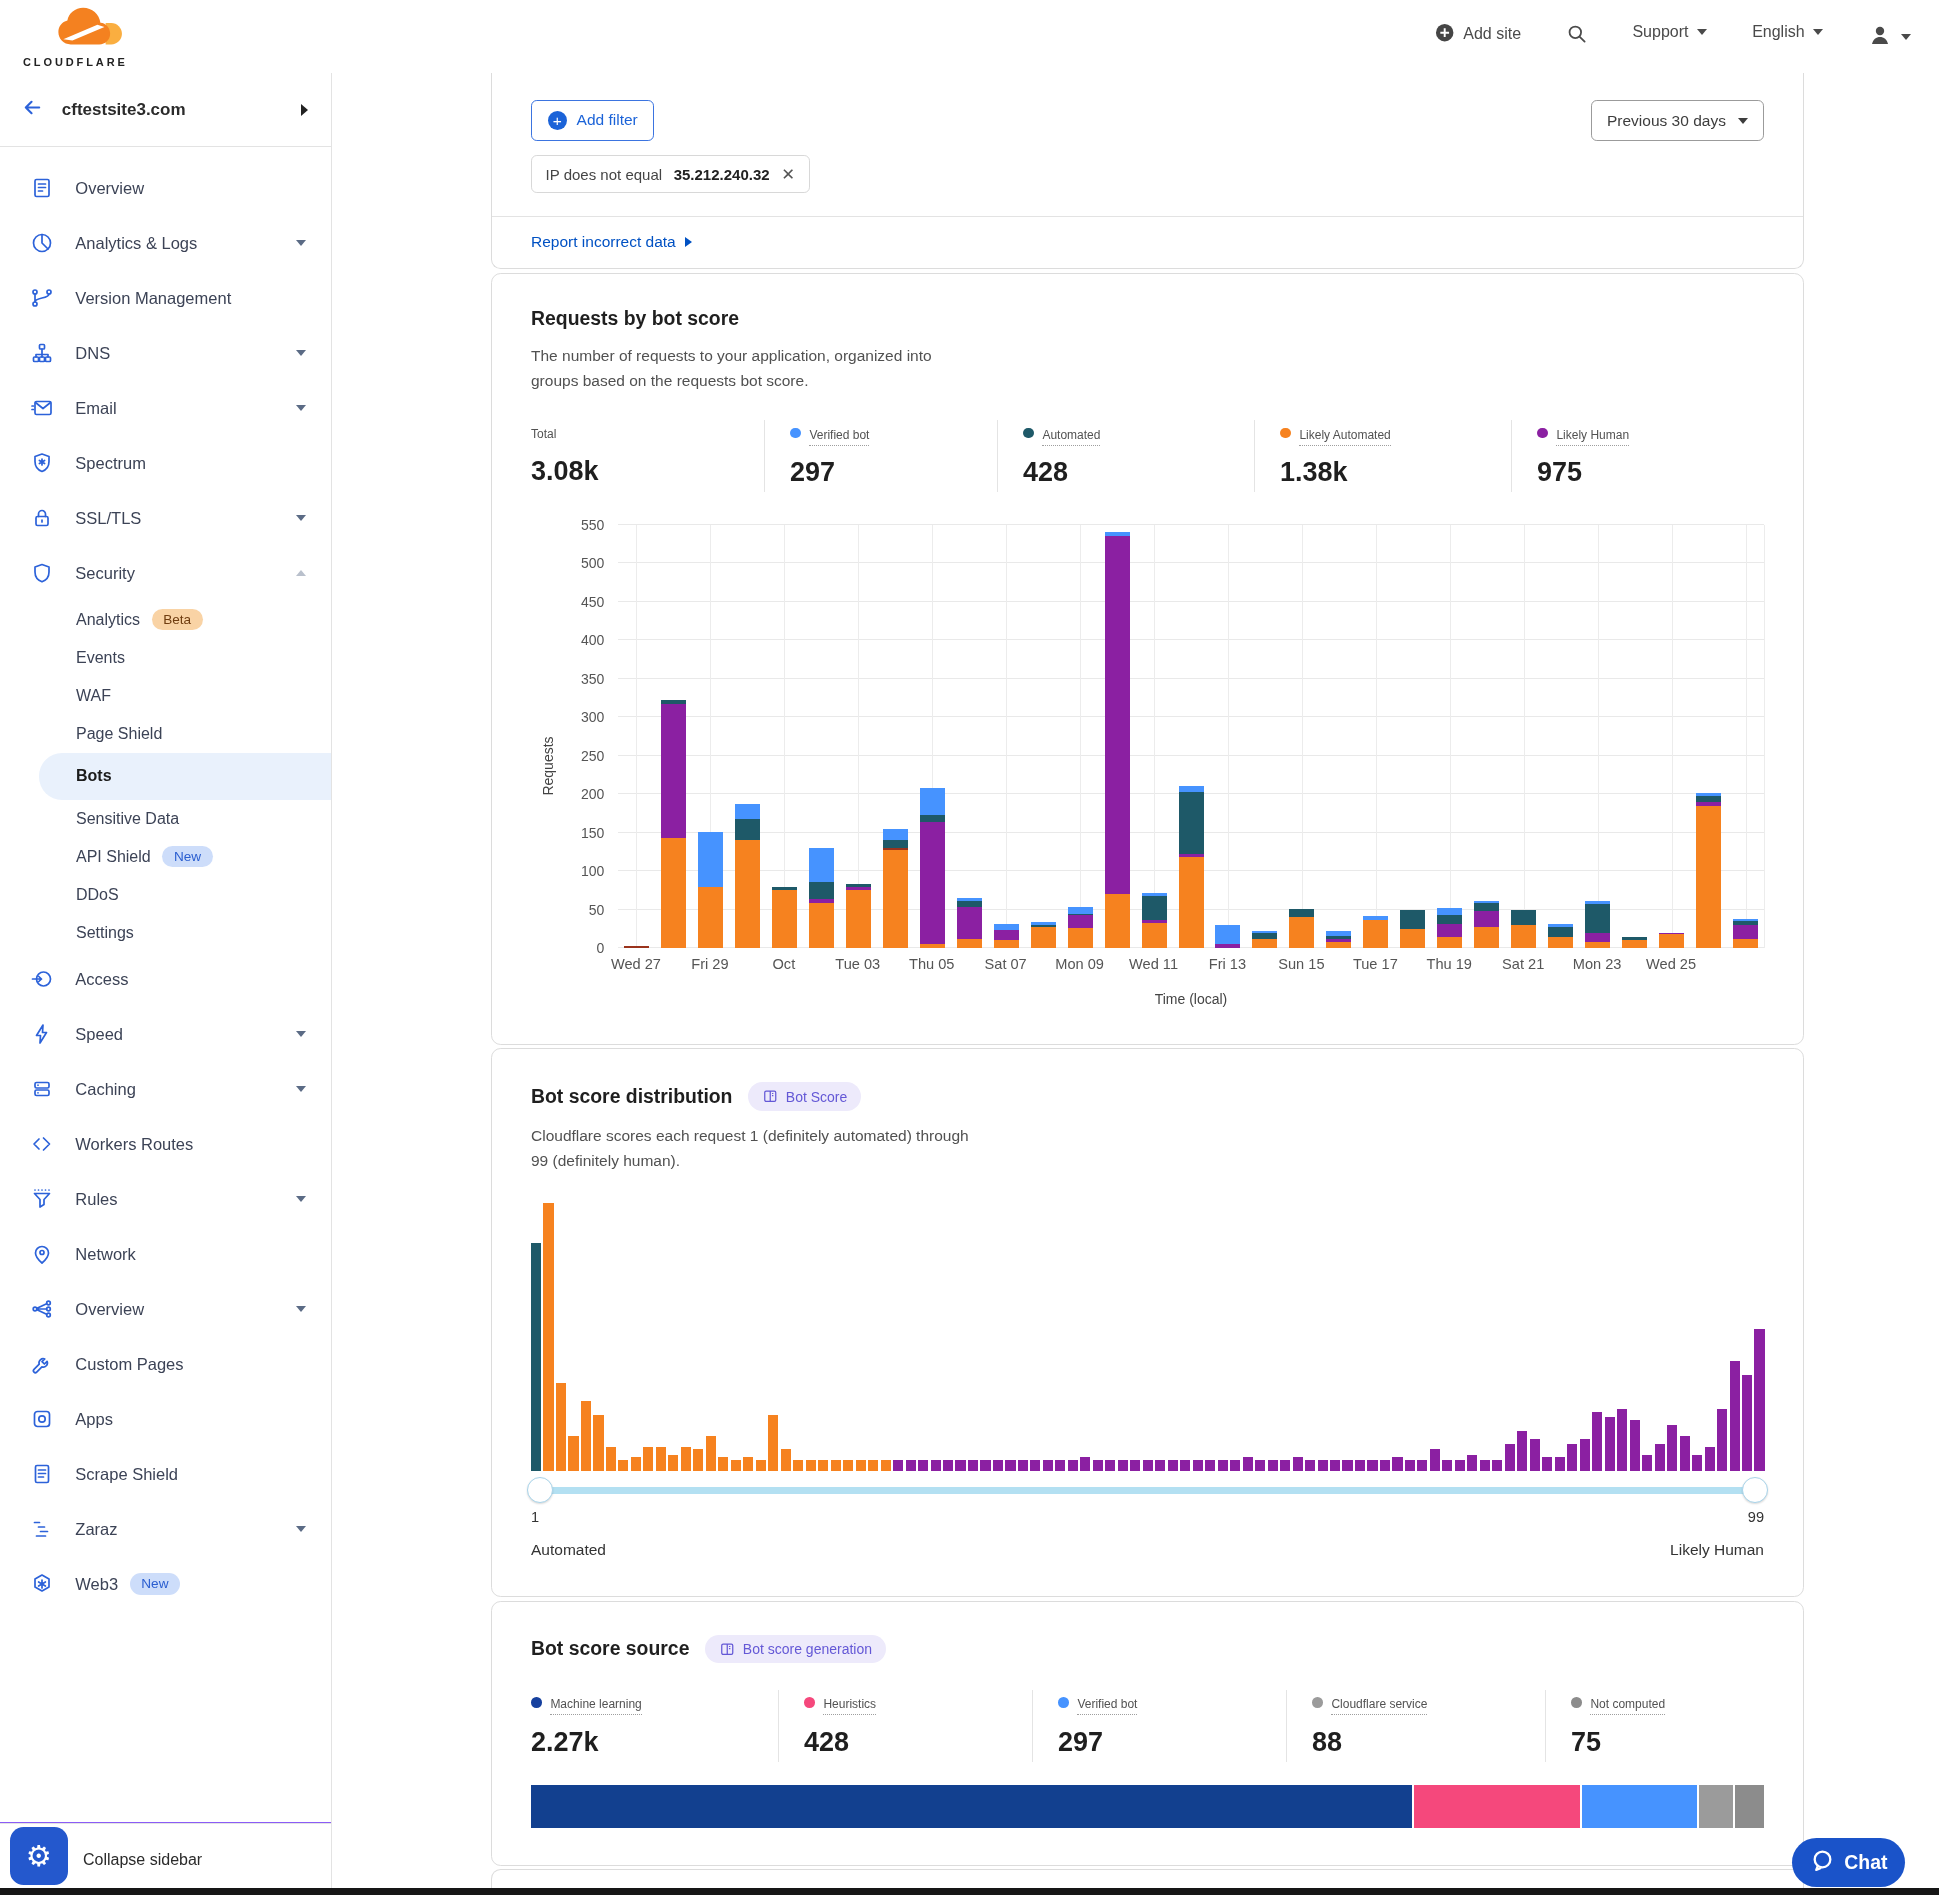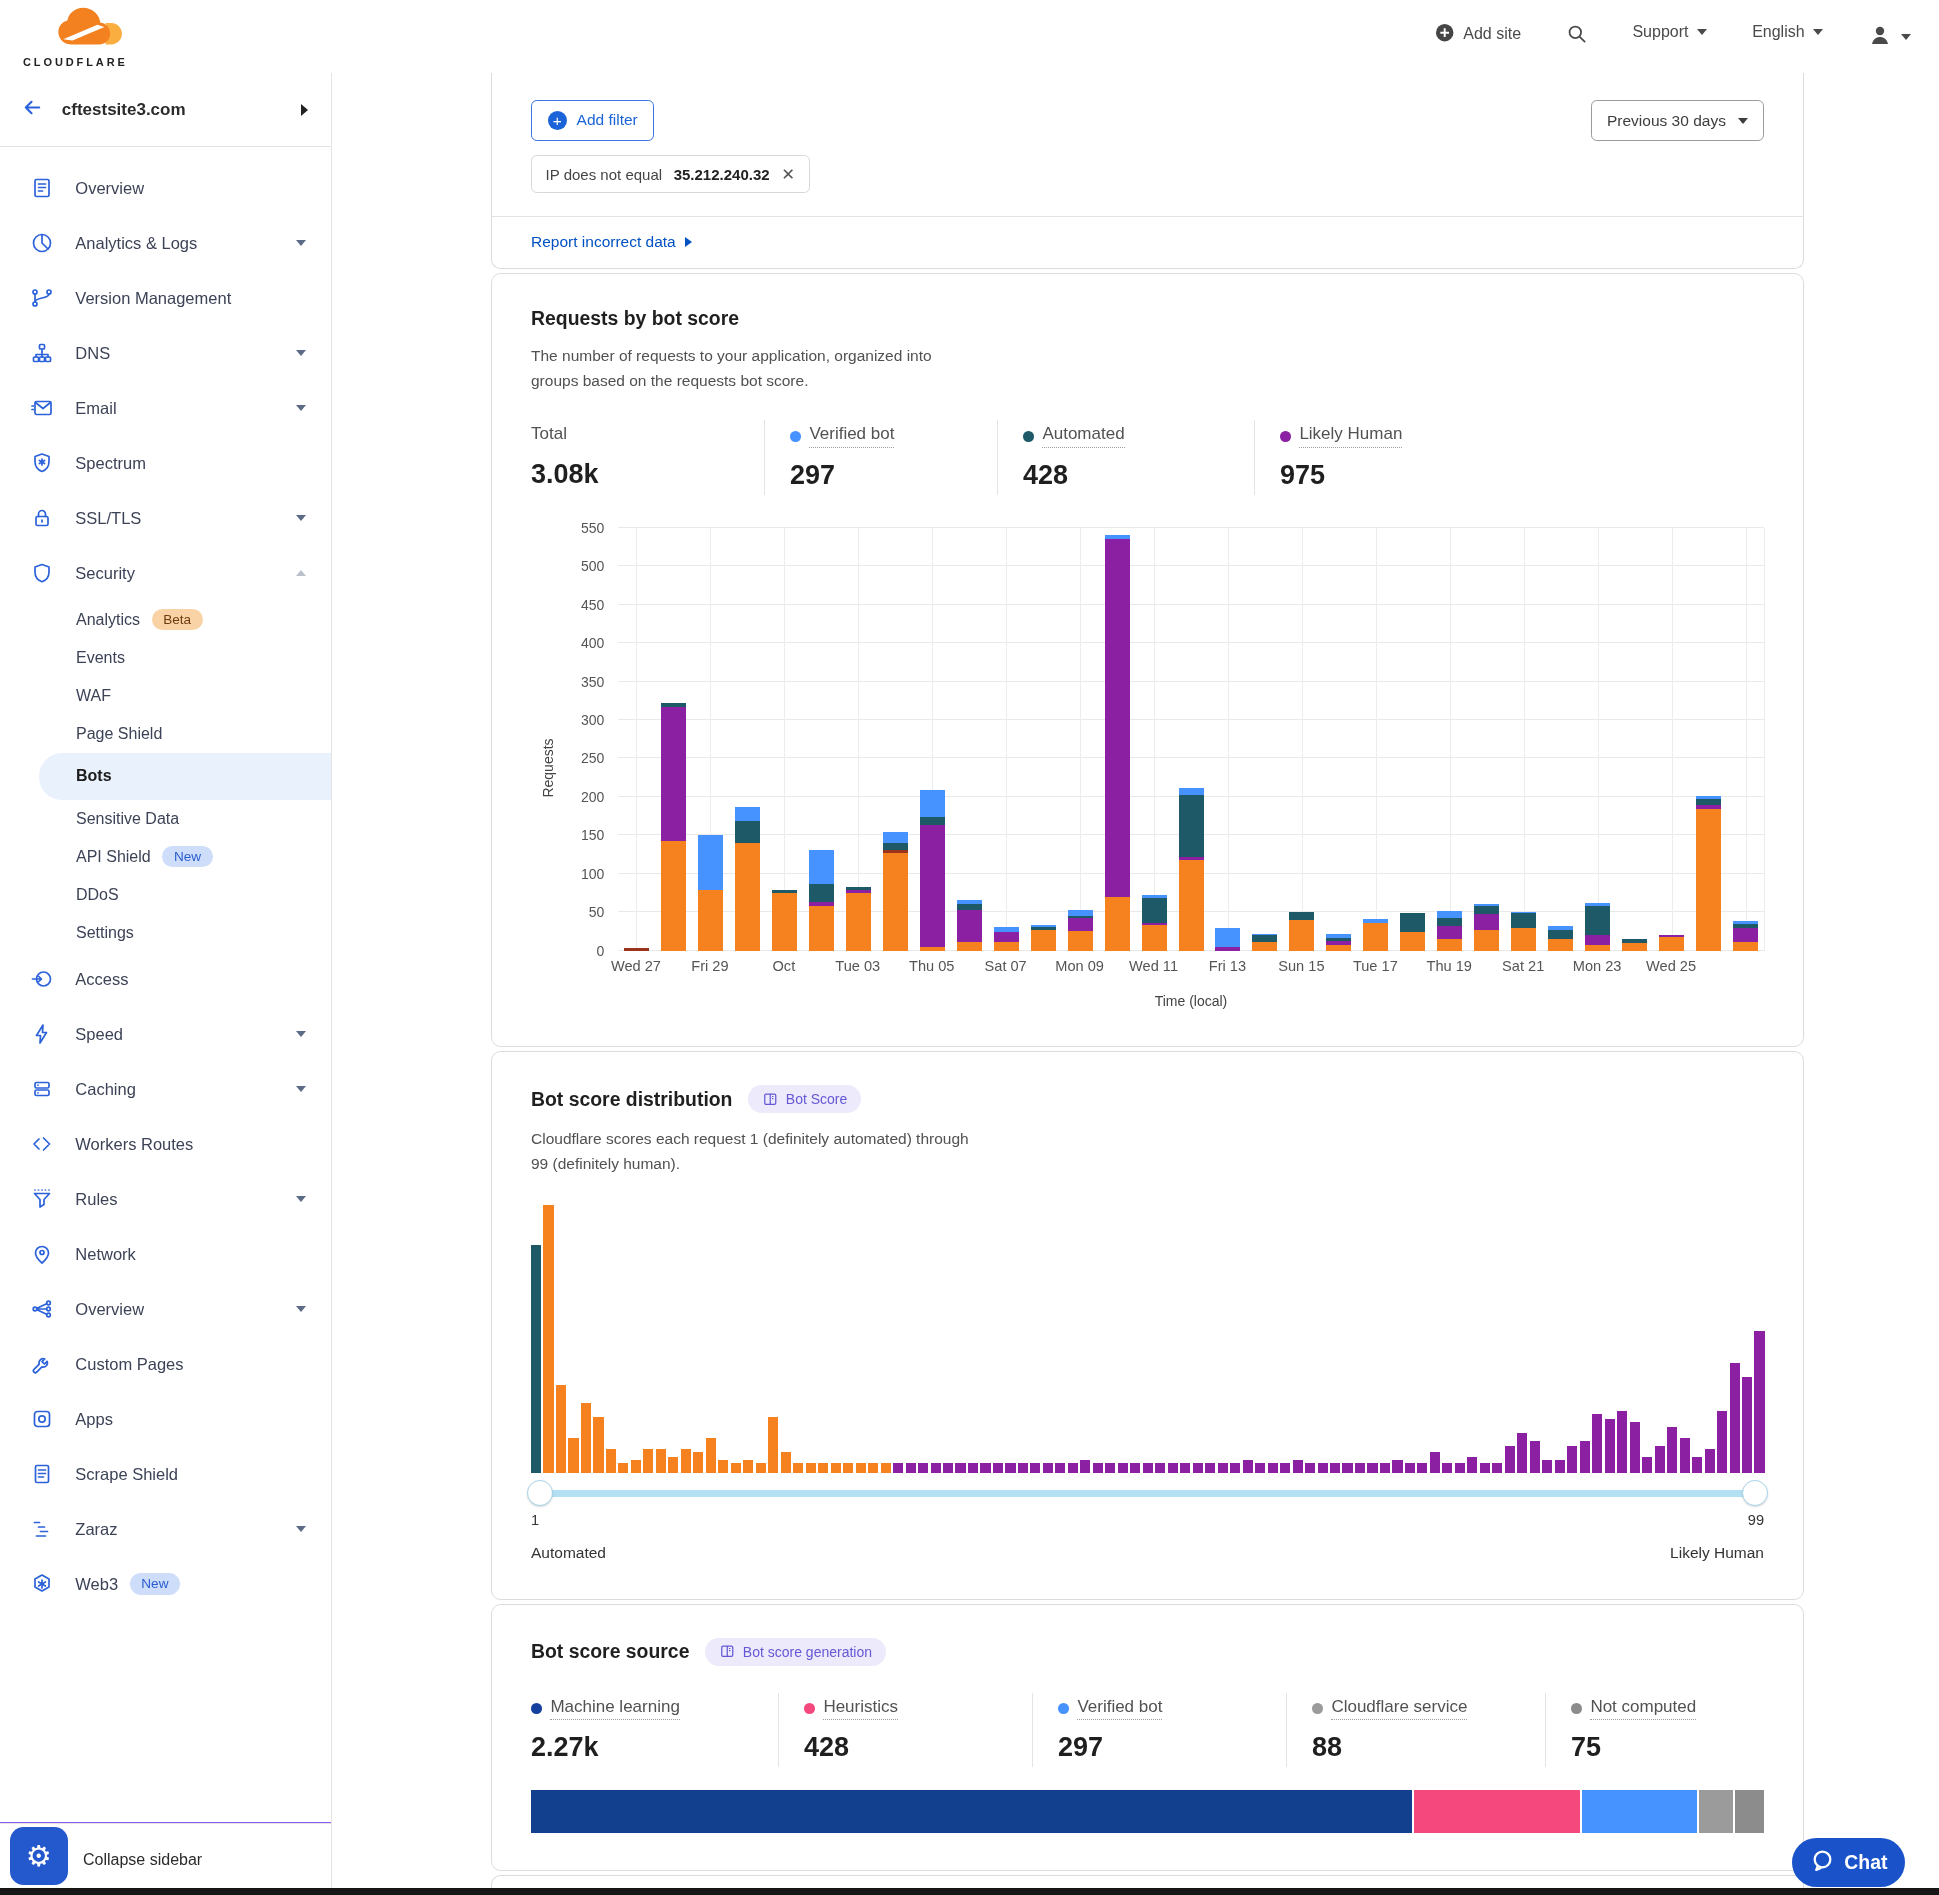--- a/index.html
+++ b/index.html
@@ -83,21 +83,21 @@
               border-radius:14.6px;padding:5.8px 13.6px;font-size:14px;cursor:pointer;}
   .pill-badge svg{width:16.5px;height:16.5px;}
   .card-desc{margin:13.6px 0 0;font-size:15.5px;color:#515151;line-height:1.6;max-width:448px;}
 
   
   .stats{display:grid;margin-top:27px;}
   .stats.req{grid-template-columns:233px 233px 257px 257px auto;}
   .stats.src{grid-template-columns:247px 254px 254px 259px auto;}
   .stat-cell{padding:3.9px 0 3.9px 25px;border-left:1px solid #e4e4e4;}
   .stat-cell:first-child{padding-left:0;border-left:none;}
-  .stat-label{font-size:17px;color:#525252;display:inline-flex;align-items:center;gap:8.7px;}
+  .stat-label{font-size:12px;color:#525252;display:inline-flex;align-items:flex-start;gap:8.7px;}
   .stat-label .txt{border-bottom:1px dotted #9e9e9e;padding-bottom:2.9px;}
   .stat-label .txt.plain{border-bottom:none;}
   .dot{width:10.7px;height:10.7px;border-radius:50%;display:inline-block;}
   .stat-value{font-size:27px;color:#1f1f1f;margin-top:11.6px;font-weight:700;}
 
   
   .chart-wrap{display:flex;margin-top:33px;}
   .ylab{width:33px;display:flex;align-items:center;justify-content:center;}
   .ylab span{transform:rotate(-90deg);white-space:nowrap;font-size:14px;color:#444;}
   .plot-outer{flex:1;}
@@ -474,20 +474,24 @@
                 <span class="txt plain">Total</span>
               </div><div class="stat-value">3.08k</div></div>
             <div class="stat-cell"><div class="stat-label">
                 <span class="dot" style="background: rgb(70, 147, 255);"></span>
                 <span class="txt">Verified bot</span>
               </div><div class="stat-value">297</div></div>
             <div class="stat-cell"><div class="stat-label">
                 <span class="dot" style="background: rgb(30, 89, 104);"></span>
                 <span class="txt">Automated</span>
               </div><div class="stat-value">428</div></div>
+            <div class="stat-cell"><div class="stat-label">
+                <span class="dot" style="background: rgb(246, 130, 31);"></span>
+                <span class="txt">Likely Automated</span>
+              </div><div class="stat-value">1.38k</div></div>
             <div class="stat-cell"><div class="stat-label">
                 <span class="dot" style="background: rgb(139, 32, 162);"></span>
                 <span class="txt">Likely Human</span>
               </div><div class="stat-value">975</div></div>
           </div>
 
         <div class="chart-wrap">
           <div class="ylab">
               <span>Requests</span>
             </div>

